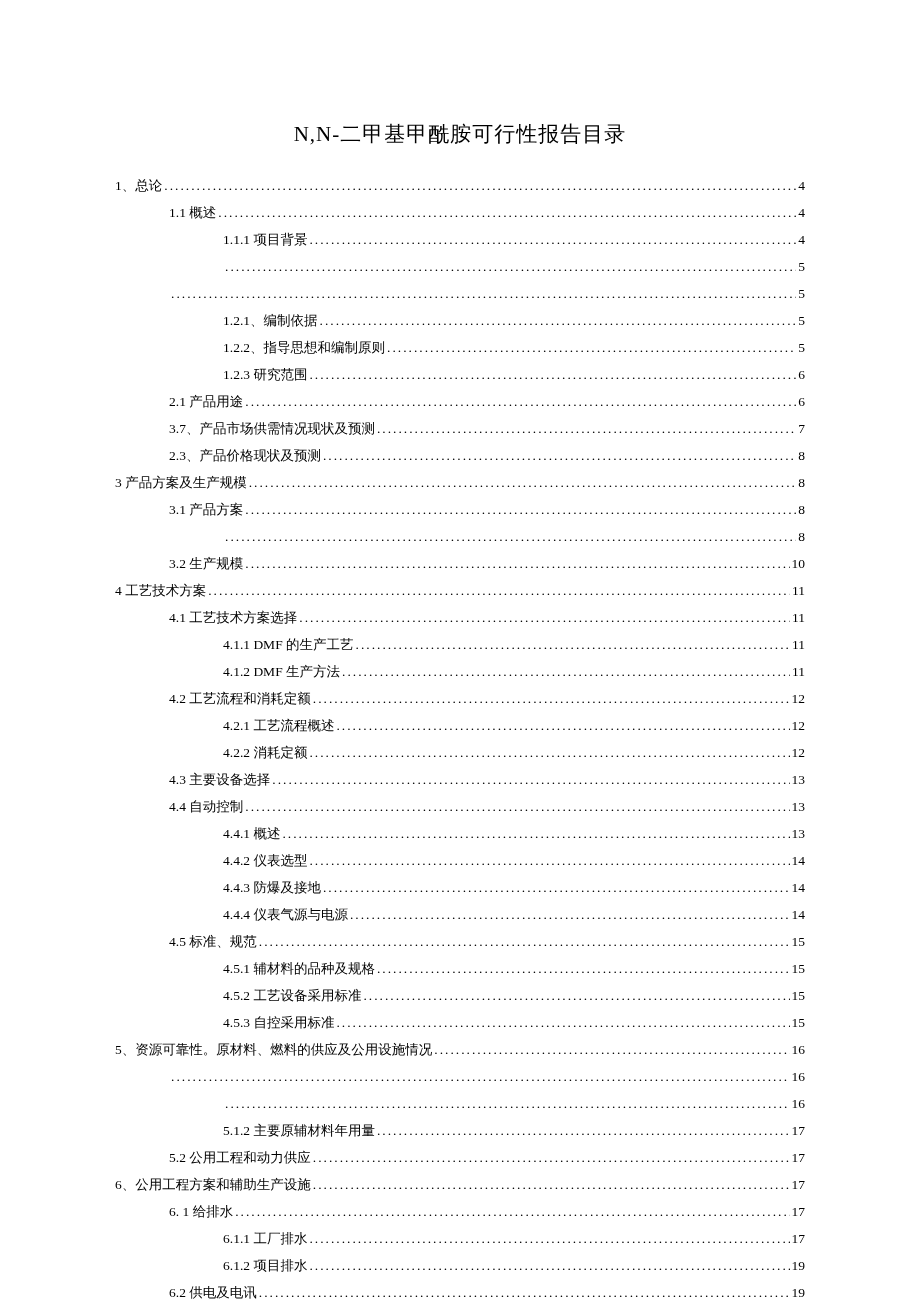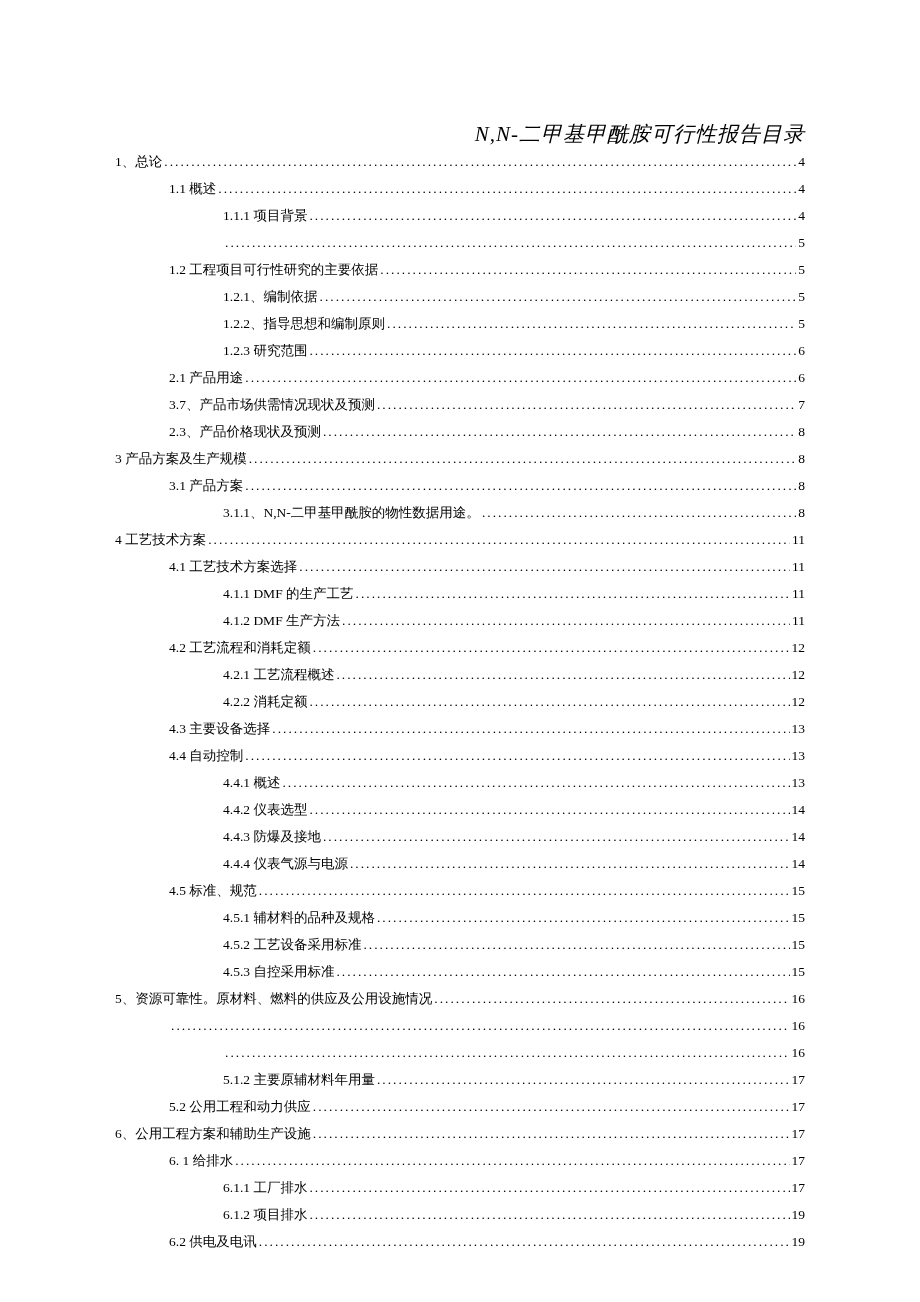--- a/index.html
+++ b/index.html
@@ -9,25 +9,25 @@
     }
     body {
       background: #ffffff;
       width: 920px;
       height: 1302px;
       font-family: "SimSun", "宋体", serif;
       color: #000000;
       padding: 120px 115px 100px 115px;
     }
     .title {
-      text-align: right;
+      text-align: center;
       font-size: 21px;
       font-weight: normal;
+      margin-bottom: 24px;
       letter-spacing: 1px;
-      font-style: italic;
     }
     .toc {
       font-size: 13.5px;
       line-height: 2.0;
     }
     .toc-row {
       display: flex;
       align-items: center;
       white-space: nowrap;
     }
@@ -70,21 +70,20 @@
     <div class="toc-row indent-2">
       <span class="toc-label">1.1.1 项目背景</span>
       <span class="toc-dots"></span>
       <span class="toc-page">4</span>
     </div>
     <div class="toc-row indent-2">
       <span class="toc-dots"></span>
       <span class="toc-page">5</span>
     </div>
     <div class="toc-row indent-1">
-      <span class="toc-label">1.2 工程项目可行性研究的主要依据</span>
       <span class="toc-dots"></span>
       <span class="toc-page">5</span>
     </div>
     <div class="toc-row indent-2">
       <span class="toc-label">1.2.1、编制依据</span>
       <span class="toc-dots"></span>
       <span class="toc-page">5</span>
     </div>
     <div class="toc-row indent-2">
       <span class="toc-label">1.2.2、指导思想和编制原则</span>
@@ -115,23 +114,27 @@
       <span class="toc-label">3 产品方案及生产规模</span>
       <span class="toc-dots"></span>
       <span class="toc-page">8</span>
     </div>
     <div class="toc-row indent-1">
       <span class="toc-label">3.1 产品方案</span>
       <span class="toc-dots"></span>
       <span class="toc-page">8</span>
     </div>
     <div class="toc-row indent-2">
-      <span class="toc-label">3.1.1、N,N-二甲基甲酰胺的物性数据用途。</span>
-      <span class="toc-dots"></span>
-      <span class="toc-page">8</span>
+      <span class="toc-dots"></span>
+      <span class="toc-page">8</span>
+    </div>
+    <div class="toc-row indent-1">
+      <span class="toc-label">3.2 生产规模</span>
+      <span class="toc-dots"></span>
+      <span class="toc-page">10</span>
     </div>
     <div class="toc-row indent-0">
       <span class="toc-label">4 工艺技术方案</span>
       <span class="toc-dots"></span>
       <span class="toc-page">11</span>
     </div>
     <div class="toc-row indent-1">
       <span class="toc-label">4.1  工艺技术方案选择</span>
       <span class="toc-dots"></span>
       <span class="toc-page">11</span>

